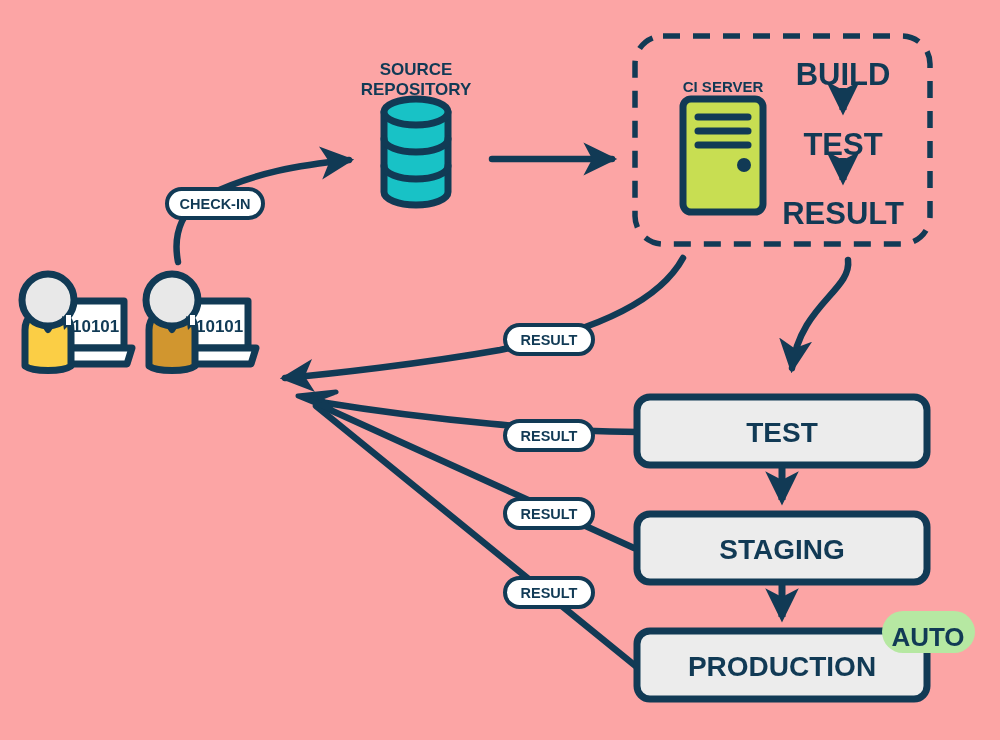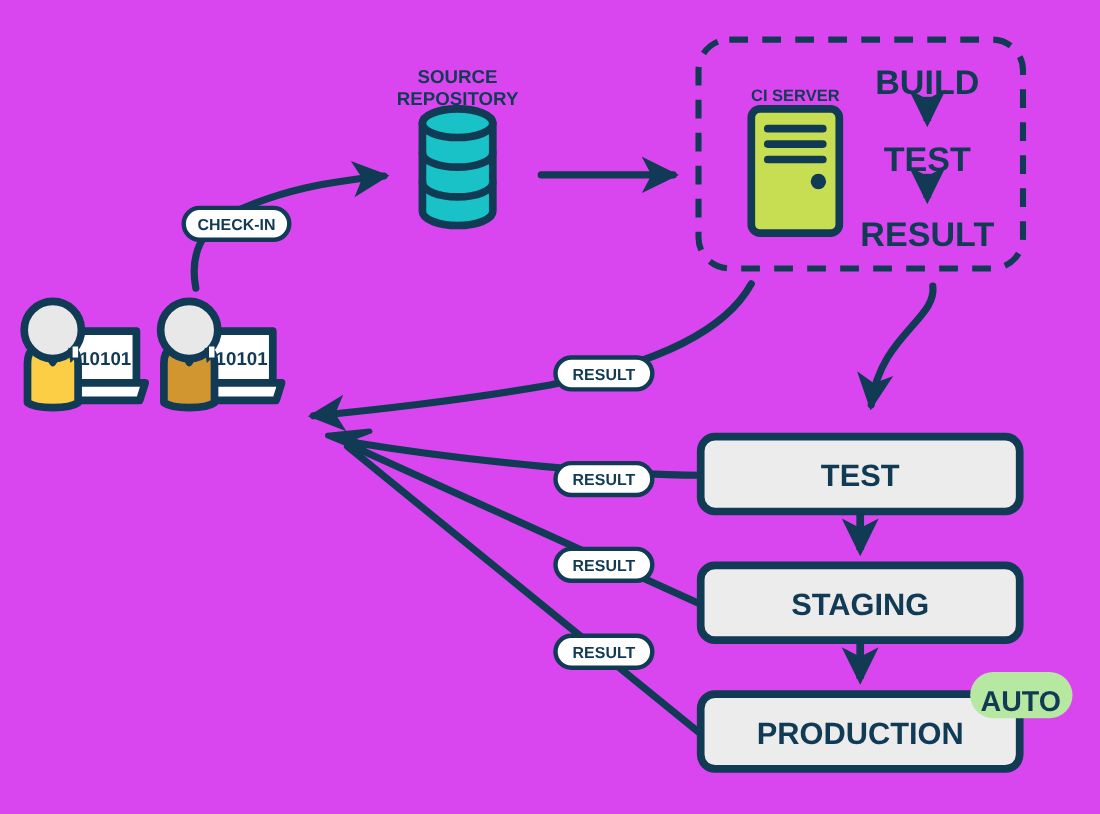--- a/index.html
+++ b/index.html
@@ -6,21 +6,21 @@
   html, body {
     margin: 0; padding: 0;
     width: 1000px; height: 740px;
     background: #ffffff;
     font-family: "Liberation Sans", sans-serif;
     overflow: hidden;
   }
   #stage {
     position: relative;
     width: 1000px; height: 740px;
-    background: #d946ef;
+    background: #fca5a5;
   }
   svg.layer {
     position: absolute;
     top: 0; left: 0;
     width: 1000px; height: 740px;
   }
   .navy-text {
     fill: #113A55;
     font-family: "Liberation Sans", sans-serif;
     font-weight: bold;

